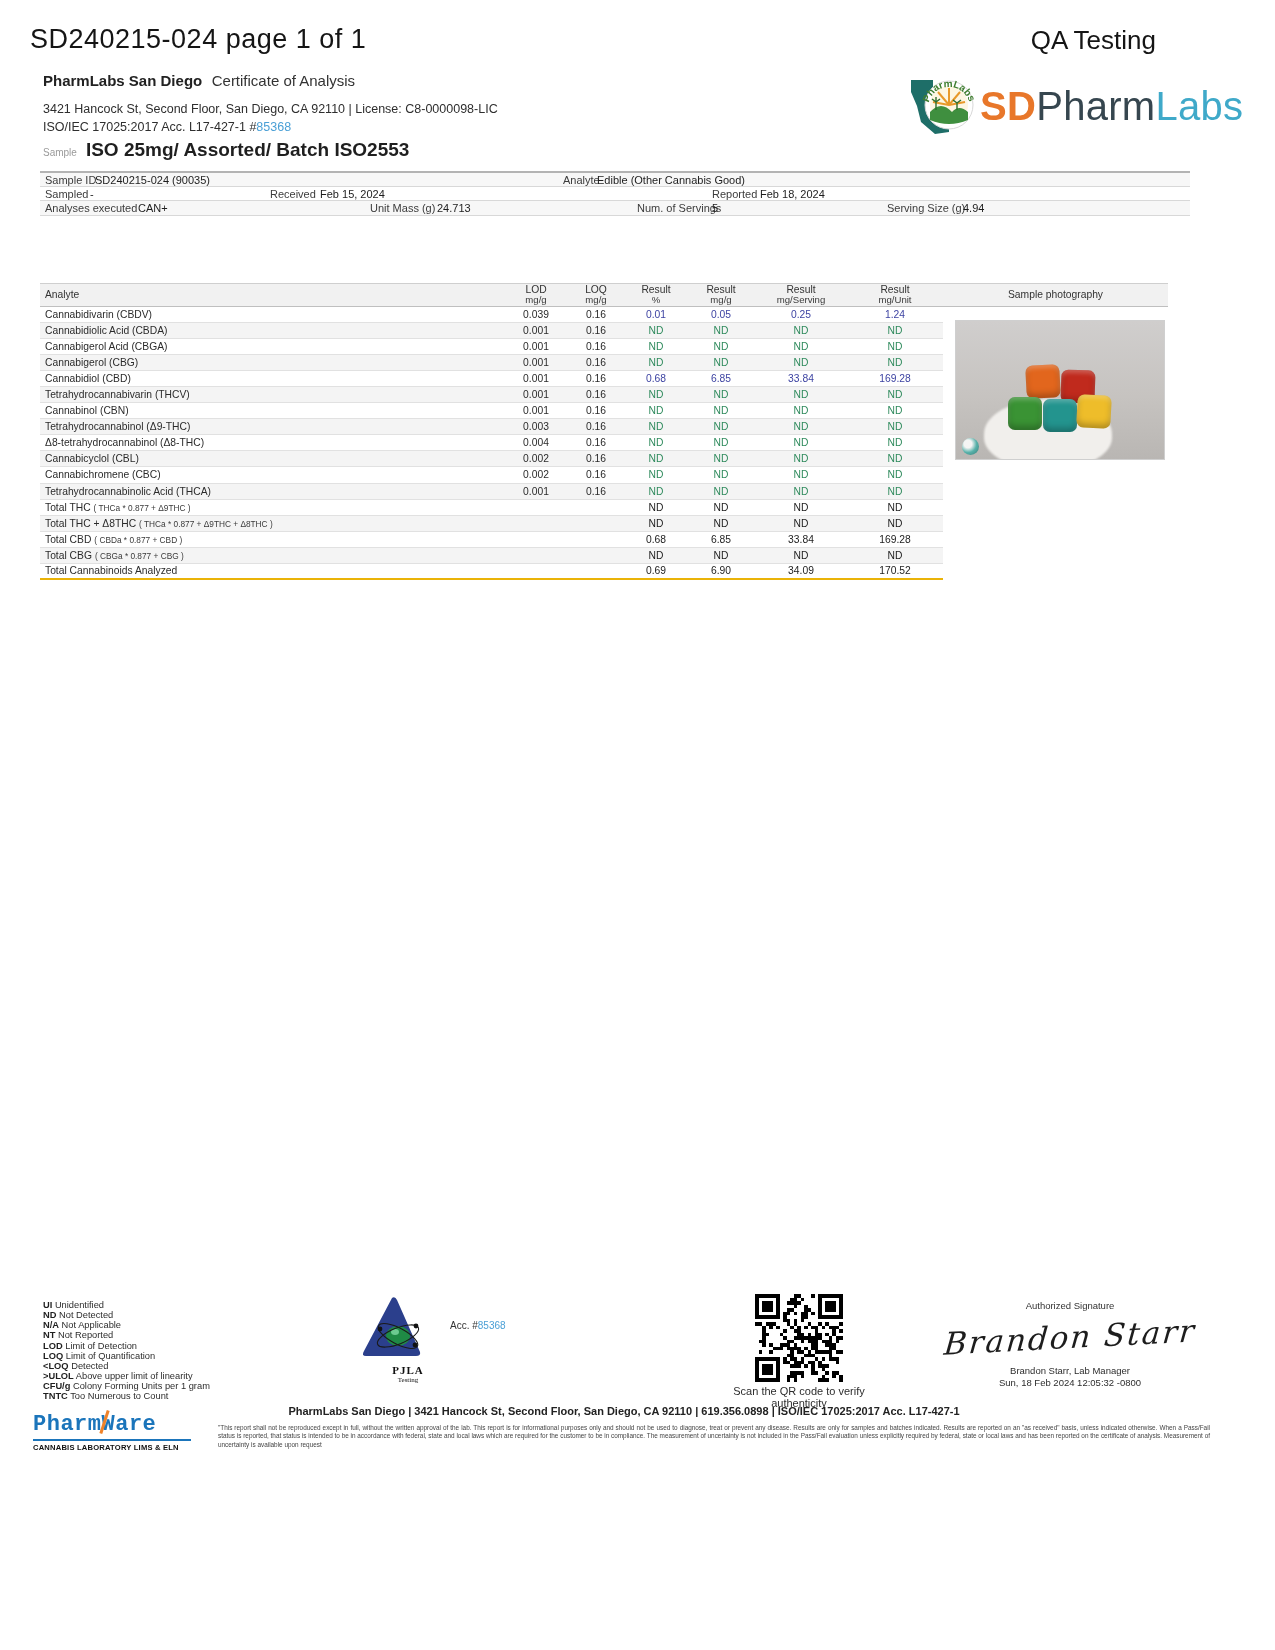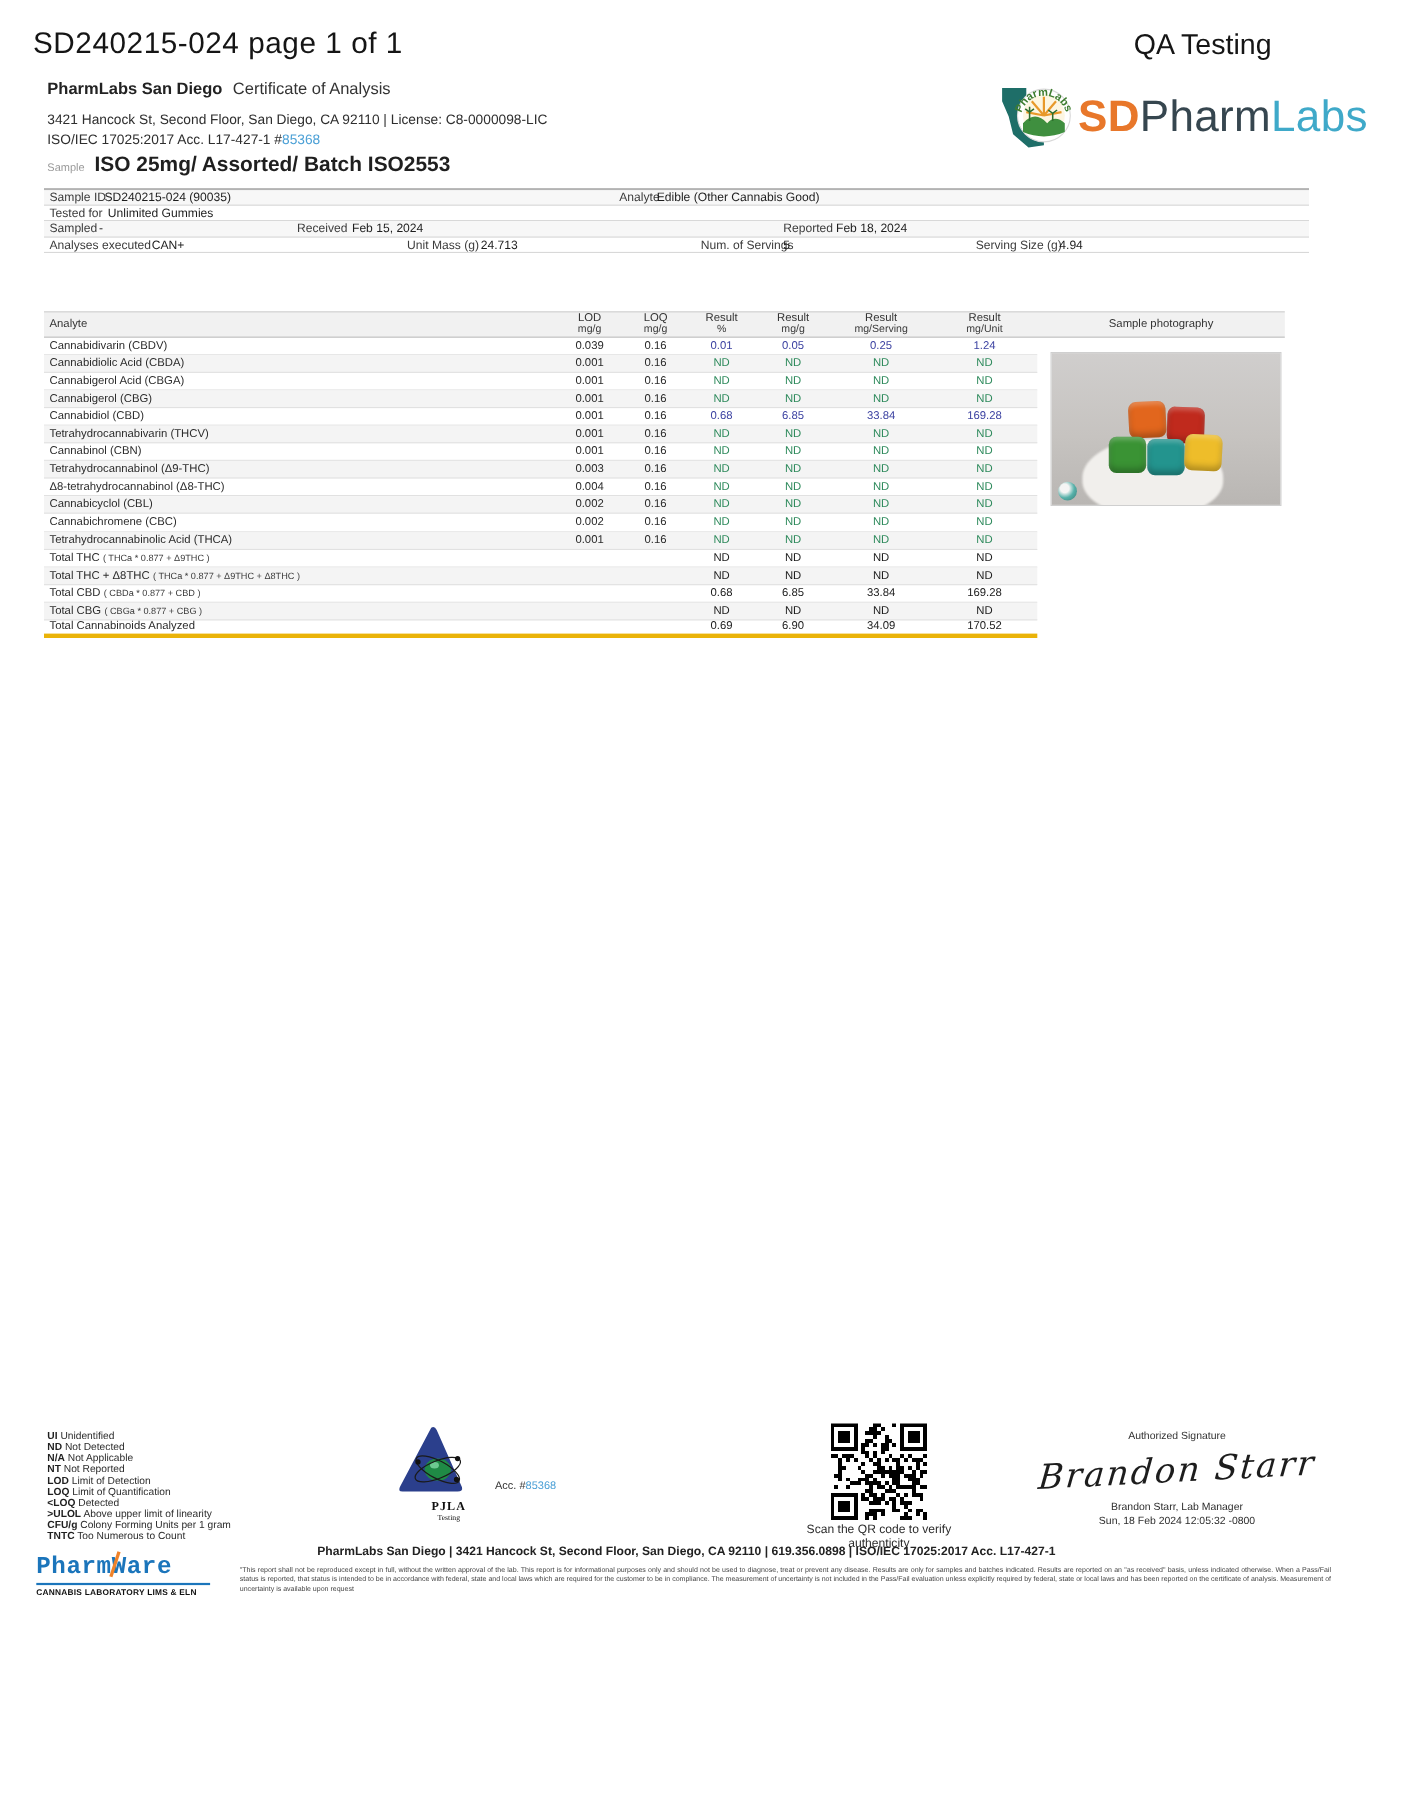--- a/index.html
+++ b/index.html
@@ -42,42 +42,42 @@
   .an-table { position:absolute; left:40px; top:283px; width:1128px; }
   .an-head { display:flex; background:#f1f1f1; border-top:1px solid #cfcfcf; border-bottom:1px solid #bfbfbf; height:24px; align-items:center; }
   .hc { font-size:10.3px; color:#333; text-align:center; line-height:1.1; }
   .hc .u { display:block; font-size:9.6px; color:#3a3a3a; }
   .col-analyte { width:465px; text-align:left; padding-left:5px; }
   .col-lod { width:62px; } .col-loq { width:58px; } .col-pct { width:62px; }
   .col-mgg { width:68px; } .col-serv { width:92px; } .col-unit { width:96px; }
   .col-photo { width:225px; }
   .an-body .an-row { display:flex; width:903px; height:16.05px; align-items:center; border-bottom:1px solid #e1e1e1; }
   .an-body .an-row:nth-child(even) { background:#f4f4f4; }
-  .an-body .an-row:last-child { border-bottom:4px solid #eab308; }
+  .an-body .an-row:last-child { border-bottom:2px solid #eab308; }
   .an-row .cell { font-size:10.3px; text-align:center; white-space:nowrap; }
   .an-row .cell.col-analyte { text-align:left; color:#2b2b2b; }
   .an-row .formula { font-size:8.3px; color:#3a3a3a; margin-left:3px; }
   .v-detected { color:#3d43a2; } .v-nd { color:#2e8a5c; } .v-total { color:#1c1c1c; }
   
   .photo-box { position:absolute; left:955px; top:320px; width:210px; height:140px;
     border:1px solid #cfcfcf; background:linear-gradient(180deg,#d0cecd 0%,#c6c3c0 55%,#b9b6b3 100%); overflow:hidden; }
   .photo-blob { position:absolute; left:28px; top:78px; width:128px; height:70px; background:#f1efec;
     border-radius:50% 50% 45% 45%; filter:blur(1px); }
   .gummy { position:absolute; width:34px; height:33px; border-radius:7px; box-shadow:inset 0 -4px 6px rgba(0,0,0,.25), inset 0 3px 4px rgba(255,255,255,.25); }
   .photo-mark { position:absolute; left:6px; bottom:4px; width:17px; height:17px; border-radius:50%;
     background:radial-gradient(circle at 35% 35%, #ffffff 0 25%, #46b0a8 55%, #1e6e68 100%); opacity:.85; }
   
   .legend { position:absolute; left:43px; top:1300px; font-size:9.3px; line-height:1.09; color:#2d2d2d; }
   .legend b { color:#1f1f1f; }
   
   .pjla { position:absolute; left:358px; top:1296px; width:210px; }
   .pjla-text { position:absolute; left:12px; top:68px; width:76px; text-align:center; }
   .pjla-name { font-family:"Liberation Serif", serif; font-weight:bold; font-size:11px; color:#111; letter-spacing:1px;text-align:center; }
   .pjla-sub { font-family:"Liberation Serif", serif; font-size:7px; color:#111; }
-  .pjla-acc { position:absolute; left:92px; top:50px; font-size:10px; color:#333; white-space:nowrap;text-align:center; }
+  .pjla-acc { position:absolute; left:92px; top:24px; font-size:10px; color:#333; white-space:nowrap;text-align:center; }
   
   .qr-wrap { position:absolute; left:755px; top:1294px; width:88px; }
   .qr-caption { position:absolute; left:713px; top:1385px; width:172px; text-align:center; font-size:11px; color:#2d2d2d; }
   
   .sig-block { position:absolute; left:940px; top:1300px; width:260px; text-align:center; }
   .sig-title { font-size:9.5px; color:#333; text-align:center; }
   .sig-script { display:inline-block; margin-top:8px; font-family:"DejaVu Serif", serif; font-style:italic;
     font-size:31px; color:#1d1d1d; transform:rotate(-3deg) skewX(-8deg); letter-spacing:2px; white-space:nowrap; }
   .sig-name { font-size:9.5px; color:#2d2d2d; margin-top:10px; }
   .sig-date { font-size:9.5px; color:#2d2d2d; margin-top:1px; }
@@ -140,24 +140,20 @@
     <span class="sample-label">Sample</span>
     <span class="sample-name">ISO 25mg/ Assorted/ Batch ISO2553</span>
   </div>
 
   <div class="info-table">
     <div class="info-row">
       <span class="il" style="left:5px">Sample ID</span>
       <span class="iv" style="left:55px">SD240215-024 (90035)</span>
       <span class="il" style="left:523px">Analyte</span>
       <span class="iv" style="left:557px">Edible (Other Cannabis Good)</span>
-    </div>
-    <div class="info-row">
-      <span class="il" style="left:5px">Tested for</span>
-      <span class="iv" style="left:58px">Unlimited Gummies</span>
     </div>
     <div class="info-row">
       <span class="il" style="left:5px">Sampled</span>
       <span class="iv" style="left:50px">-</span>
       <span class="il" style="left:230px">Received</span>
       <span class="iv" style="left:280px">Feb 15, 2024</span>
       <span class="il" style="left:672px">Reported</span>
       <span class="iv" style="left:720px">Feb 18, 2024</span>
     </div>
     <div class="info-row">

